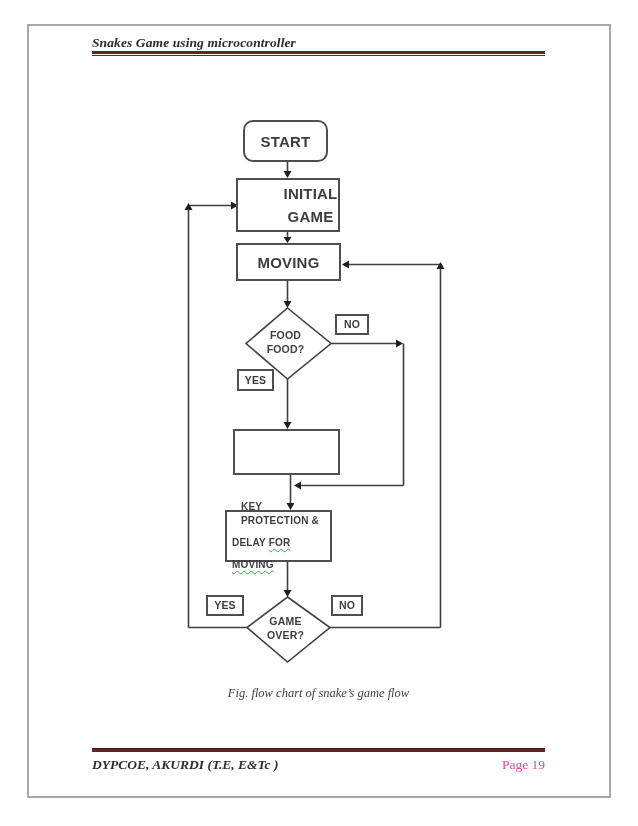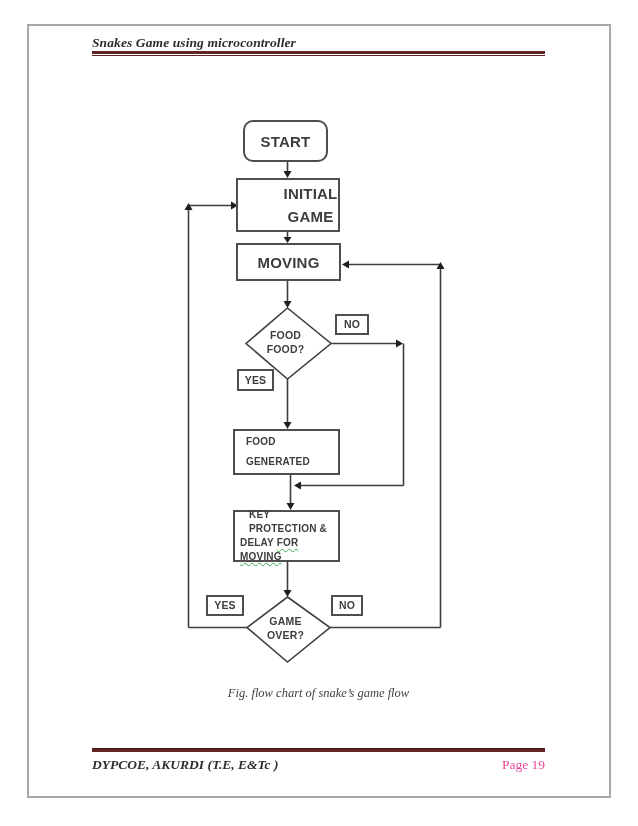--- a/index.html
+++ b/index.html
@@ -55,23 +55,23 @@
   .fbox .ln { display:block; }
 
   .box-start  { left:216px; top:96px;  width:85px;  height:42px; }
   .box-initial{ left:209px; top:154px; width:104px; height:54px; line-height:23px;padding-left:45px; }
   .box-moving { left:209px; top:219px; width:105px; height:38px; }
   .box-no1    { left:308px; top:290px; width:34px;  height:21px; font-size:10.5px; }
   .box-yes1   { left:210px; top:345px; width:37px;  height:22px; font-size:10.5px; }
   .box-node   { left:206px; top:405px; width:107px; height:46px;
                 align-items:flex-start; text-align:left; padding-left:11px;
                 line-height:20px; font-size:10px; justify-content:center; }
-  .box-key    { left:206px; top:486px; width:107px; height:52px;
+  .box-key    { left:198px; top:486px; width:107px; height:52px;
                 align-items:flex-start; text-align:left; padding:3px 3px 3px 5px;
-                line-height:14px; font-size:10px; justify-content:center; }
+                line-height:14px; font-size:10px; justify-content:center;gap:8px; }
   .box-key .indent { padding-left:9px; }
   .box-yes2   { left:179px; top:571px; width:38px;  height:21px; font-size:10.5px; }
   .box-no2    { left:304px; top:571px; width:32px;  height:21px; font-size:10.5px; }
 
   .diamond-label {
     position:absolute; width:81px; text-align:center; color:#3d3d3d;
     font-family:"Liberation Sans", sans-serif; font-weight:700; font-size:10.5px;
     line-height:14px; letter-spacing:0.2px;
   }
   .dl-meet { left:218px; top:304px; }
@@ -167,21 +167,20 @@
 
       <div class="fbox box-no1">
         <span class="ln">NO</span>
       </div>
 
       <div class="fbox box-yes1">
         <span class="ln">YES</span>
       </div>
 
       <div class="fbox box-node">
-        <span class="ln">FOOD GENERATED</span>
       </div>
 
       <div class="fbox box-key">
         <span class="ln indent">KEY PROTECTION &amp;</span>
         <span class="ln"><span class="pre">DELAY </span><span class="squiggle">FOR</span></span>
         <span class="ln squiggle">MOVING</span>
       </div>
 
       <div class="diamond-label dl-gameover">
         <span class="ln">GAME</span><br>

